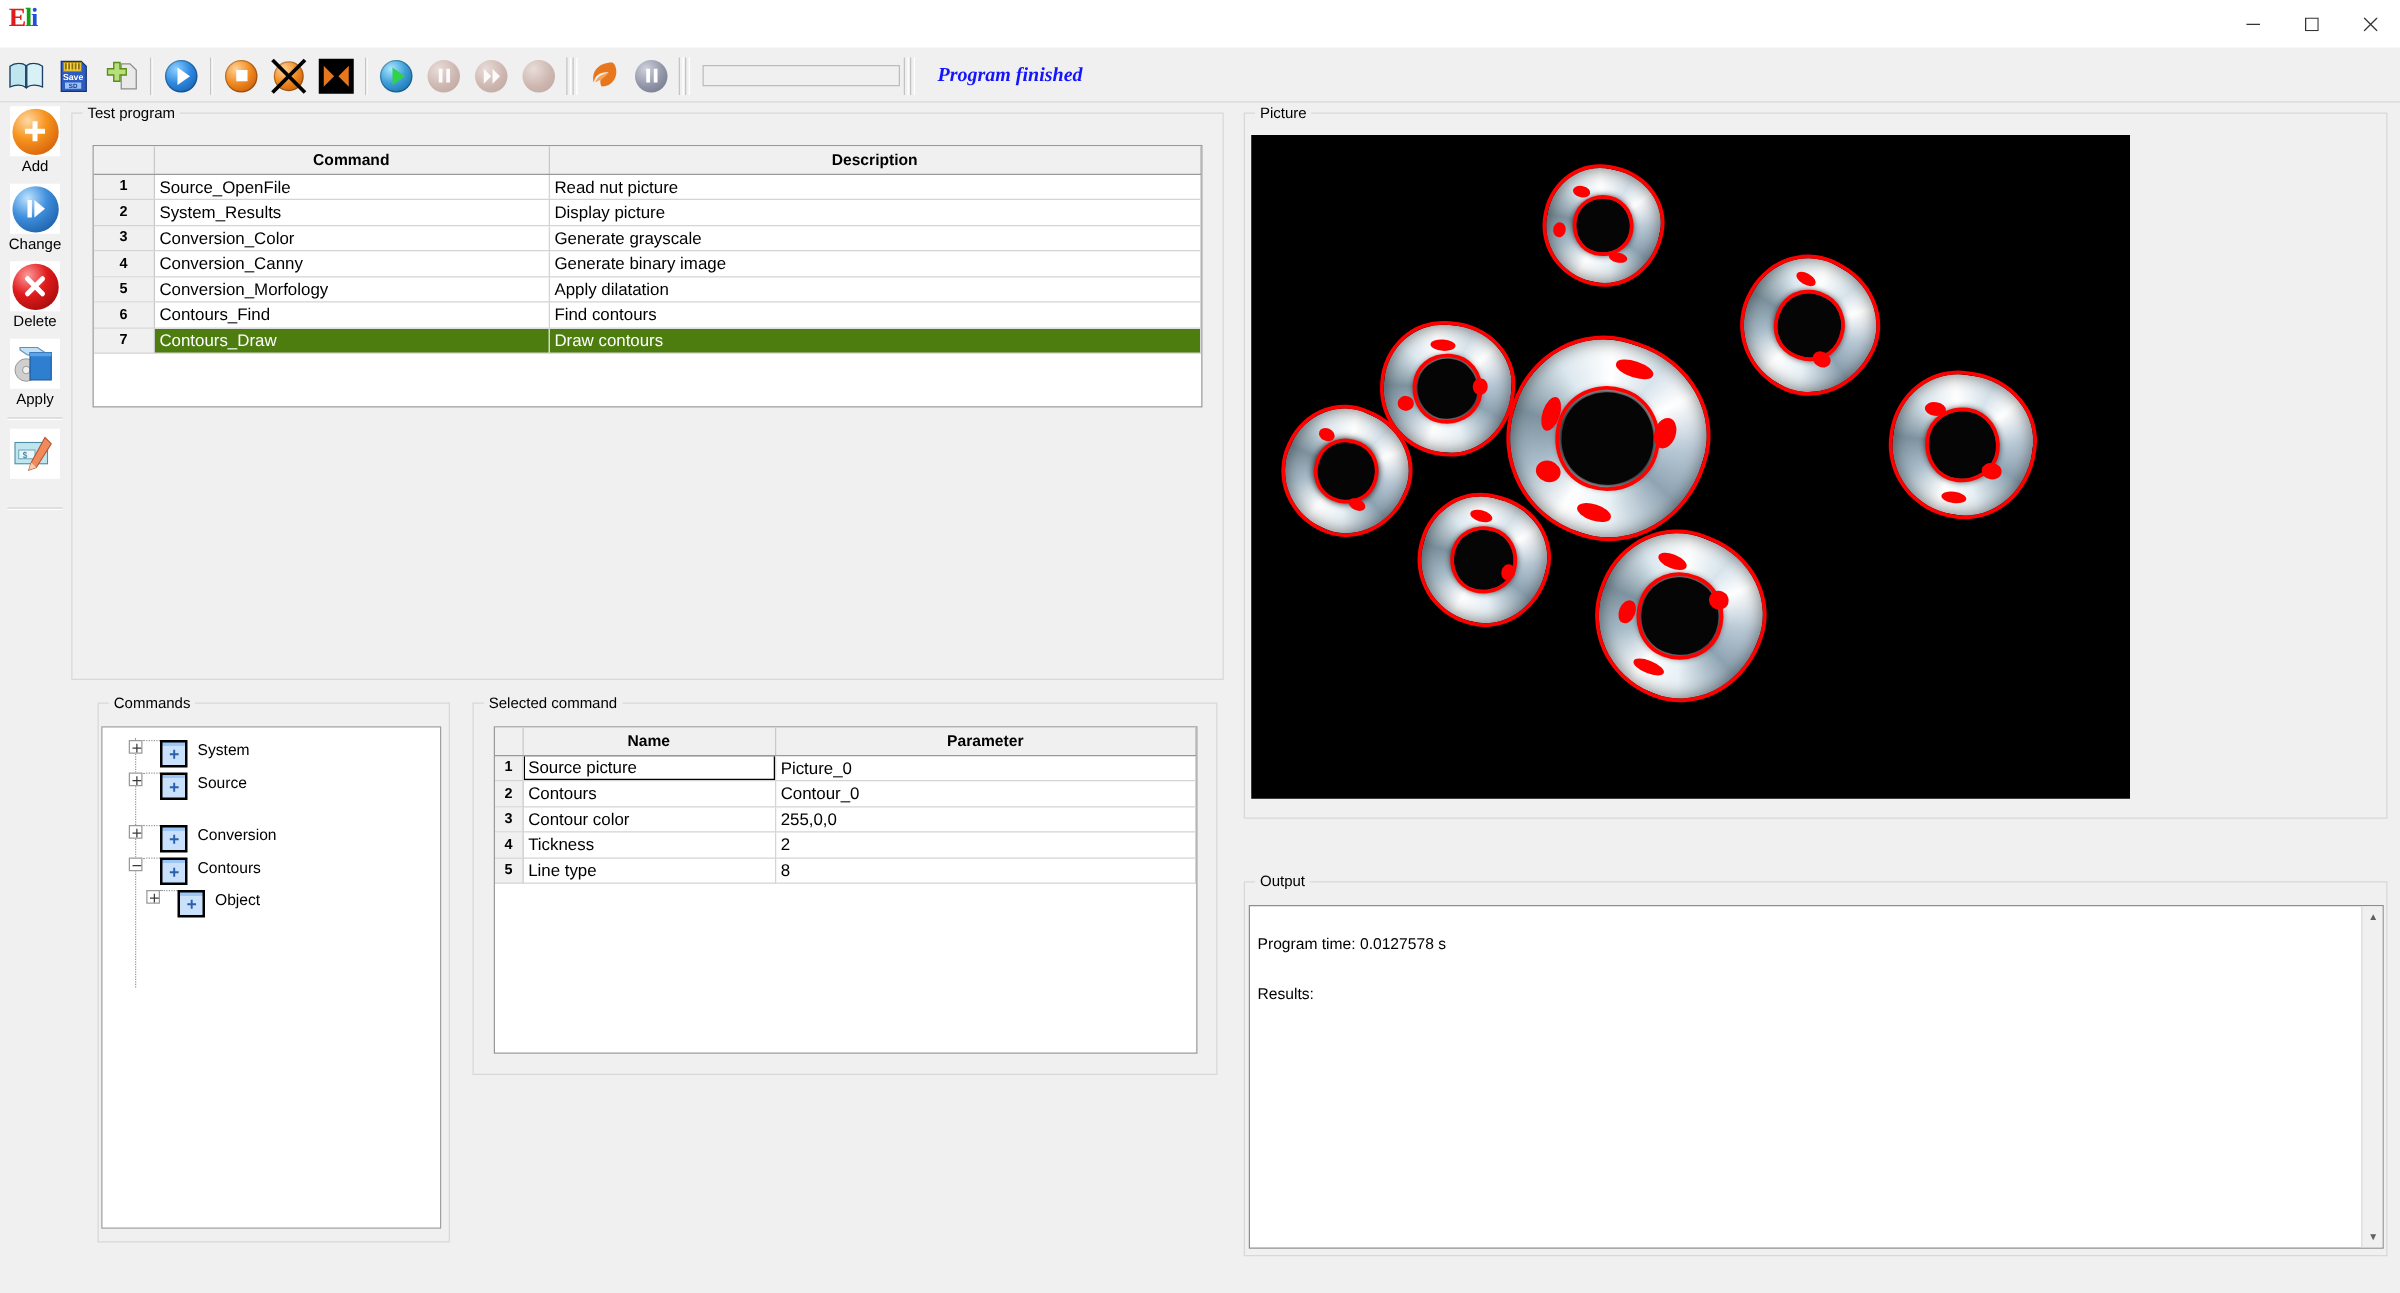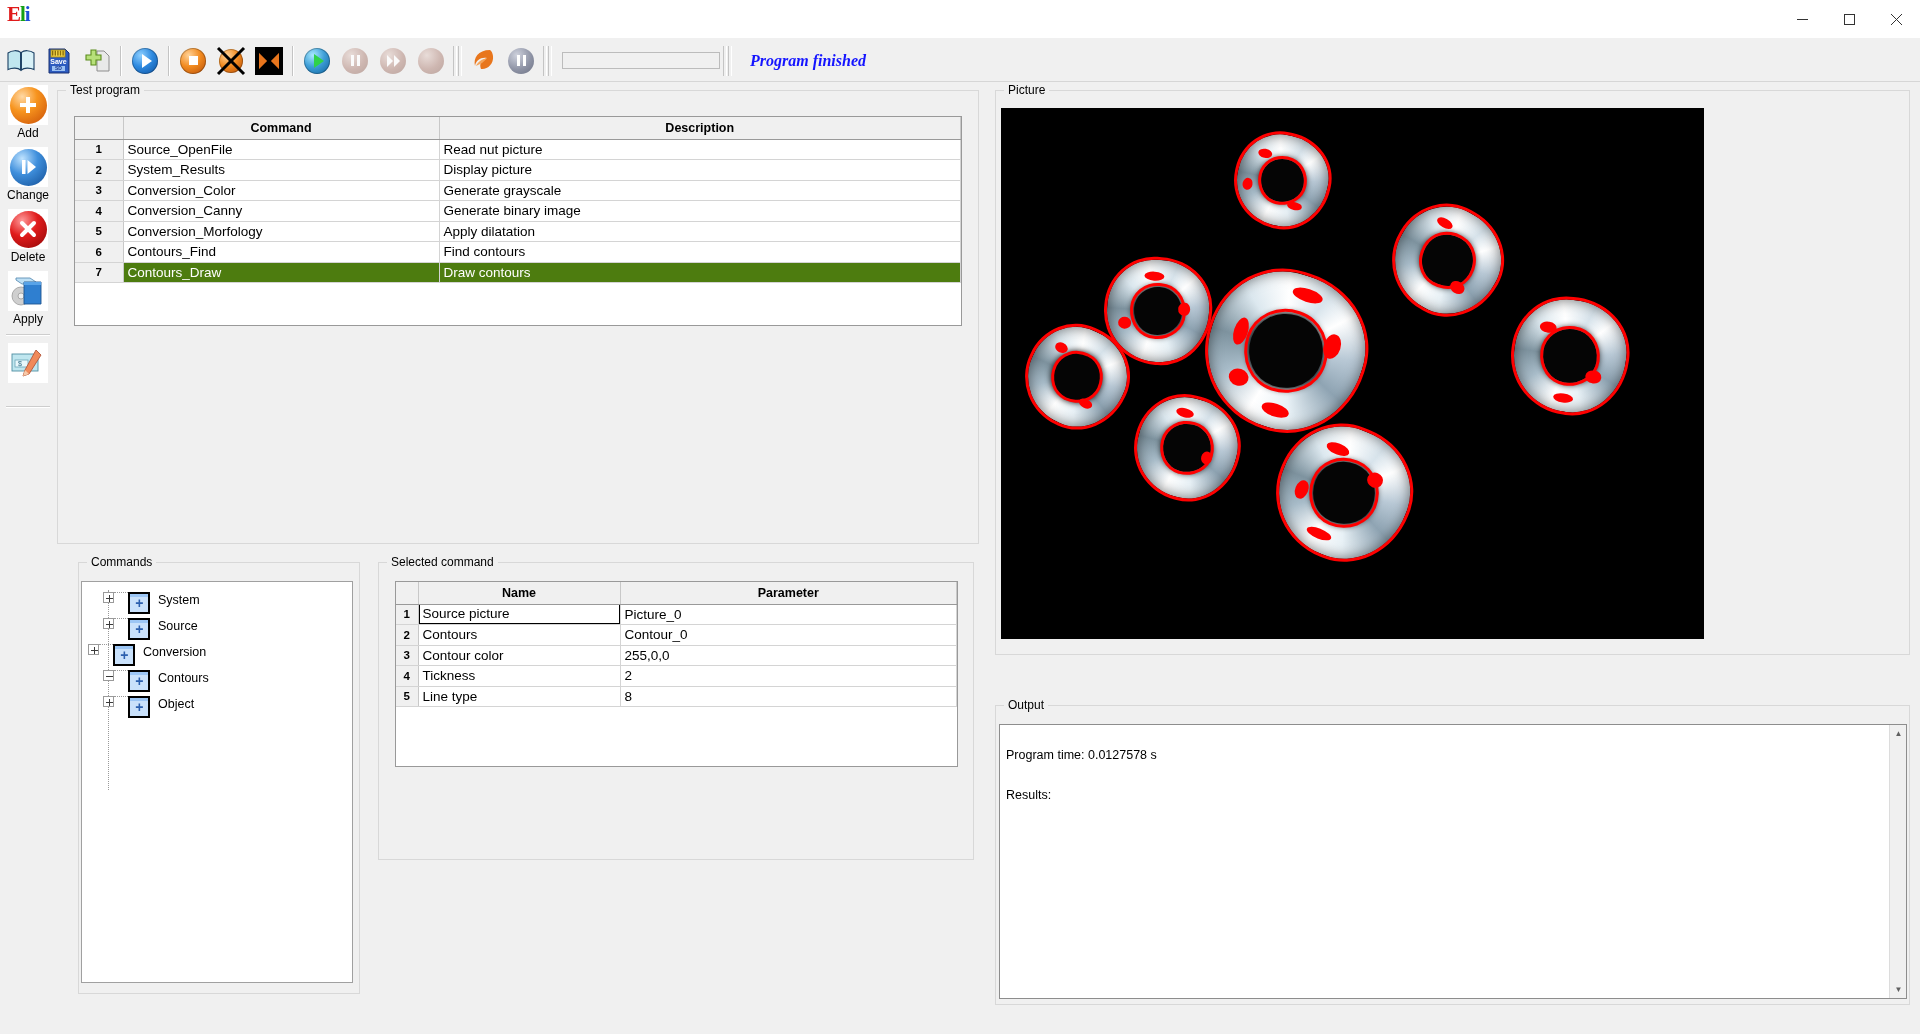--- a/index.html
+++ b/index.html
@@ -648,54 +648,54 @@
 
       <div class="tree-row" style="padding-left:21px;">
         <div class="tw-exp plus"></div>
         <div class="dots" style="width:14px;"></div>
         <div class="folder-ico">
             <i></i>
           </div>
         <div class="tree-label">Source</div>
       </div>
 
-      <div class="tree-row" style="padding-left:6px;">
+      <div class="tree-row" style="padding-left:21px;margin-top:16px;">
         <div class="tw-exp plus"></div>
         <div class="dots" style="width:14px;"></div>
         <div class="folder-ico">
             <i></i>
           </div>
         <div class="tree-label">Conversion</div>
       </div>
 
       <div class="tree-row" style="padding-left:21px;">
         <div class="tw-exp"></div>
         <div class="dots" style="width:14px;"></div>
         <div class="folder-ico">
             <i></i>
           </div>
         <div class="tree-label">Contours</div>
       </div>
 
 
-      <div class="tree-row" style="padding-left:21px;">
+      <div class="tree-row" style="padding-left:35px;">
         <div class="tw-exp plus"></div>
         <div class="dots" style="width:14px;"></div>
         <div class="folder-ico">
             <i></i>
           </div>
         <div class="tree-label">Object</div>
       </div>
     </div>
   </div>
 
   <div class="group" style="left:378px; top:562px; width:596px; height:298px;">
     <div class="legend">Selected command</div>
 
-    <div class="grid" style="left:16px; top:18px; width:563px; height:186px;">
+    <div class="grid" style="left:16px; top:18px; width:563px; height:262px;">
       <table>
         <colgroup>
             <col style="width:22px">
             <col style="width:202px">
             <col>
           </colgroup>
         <thead>
           <tr>
             <th></th>
             <th>Name</th>

